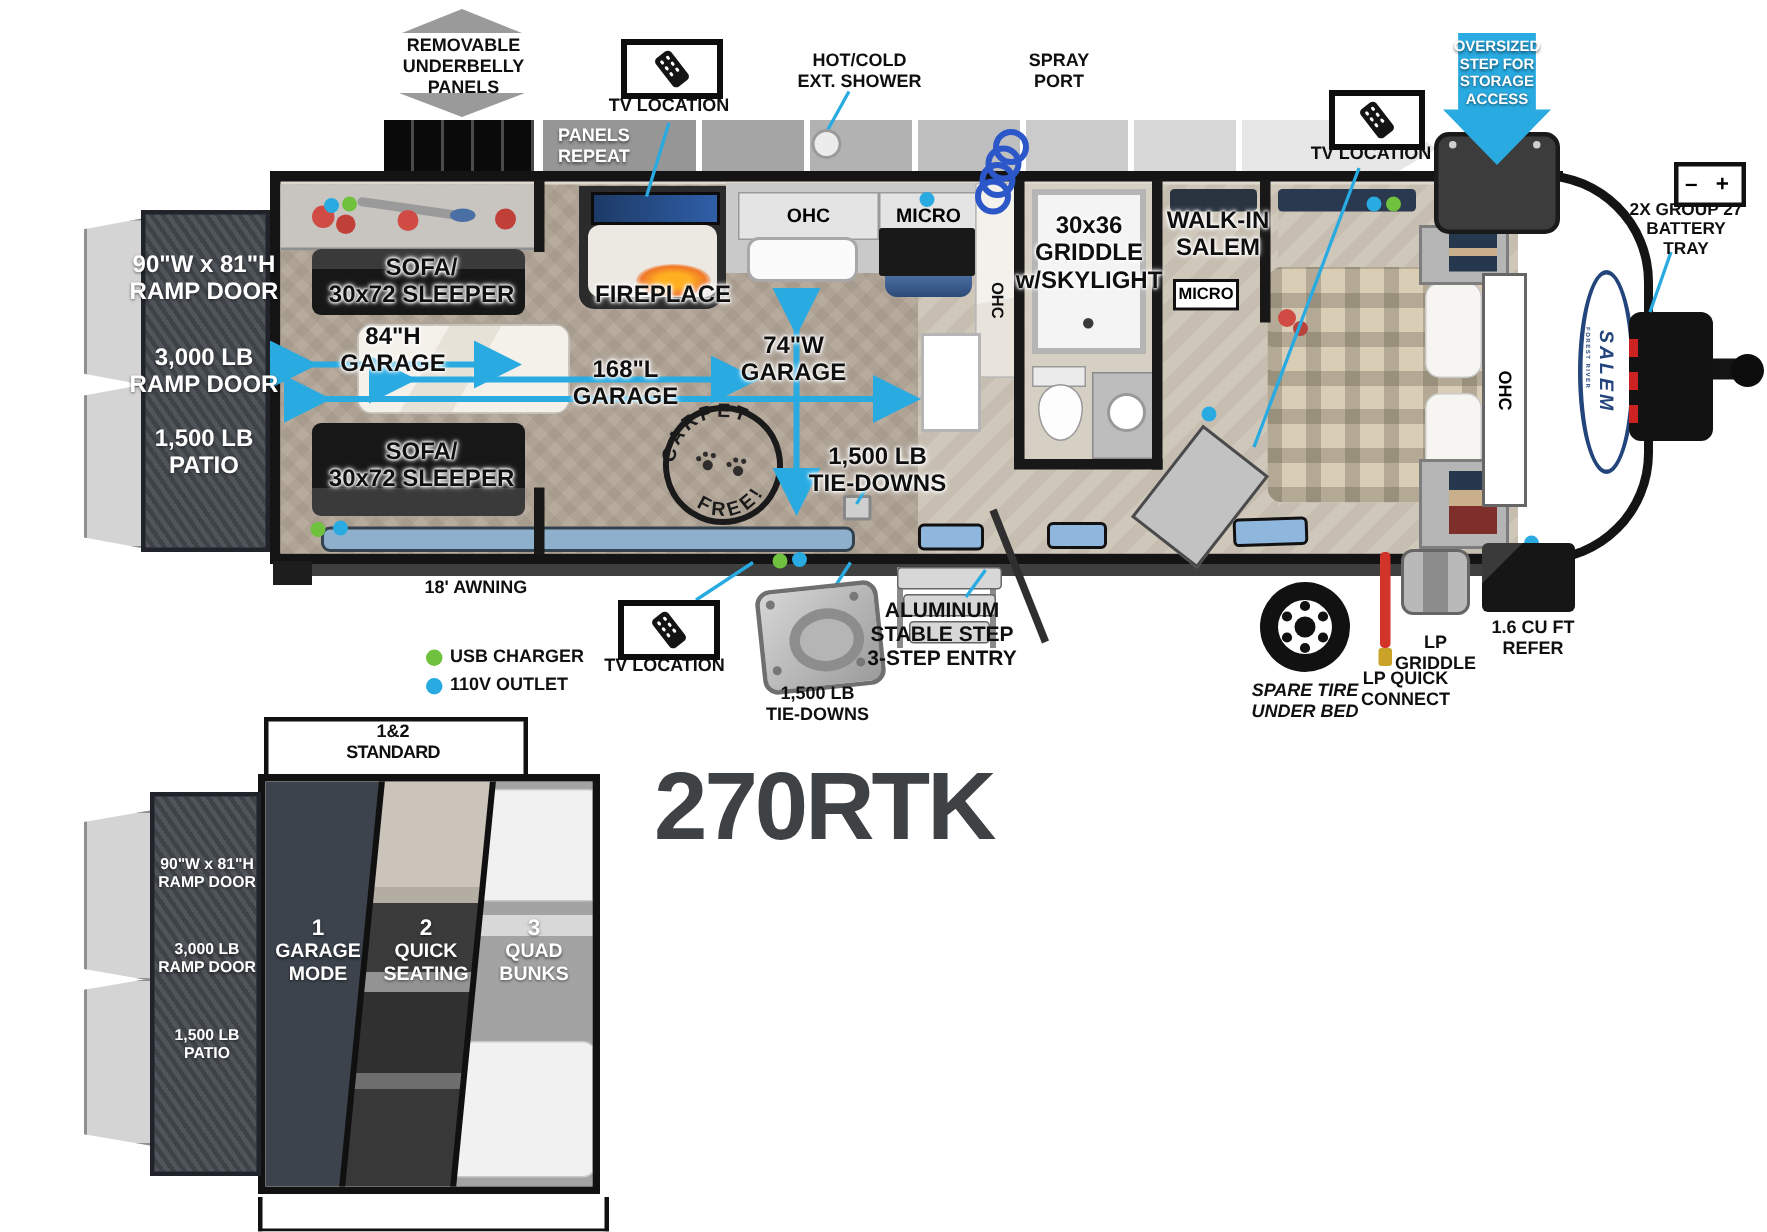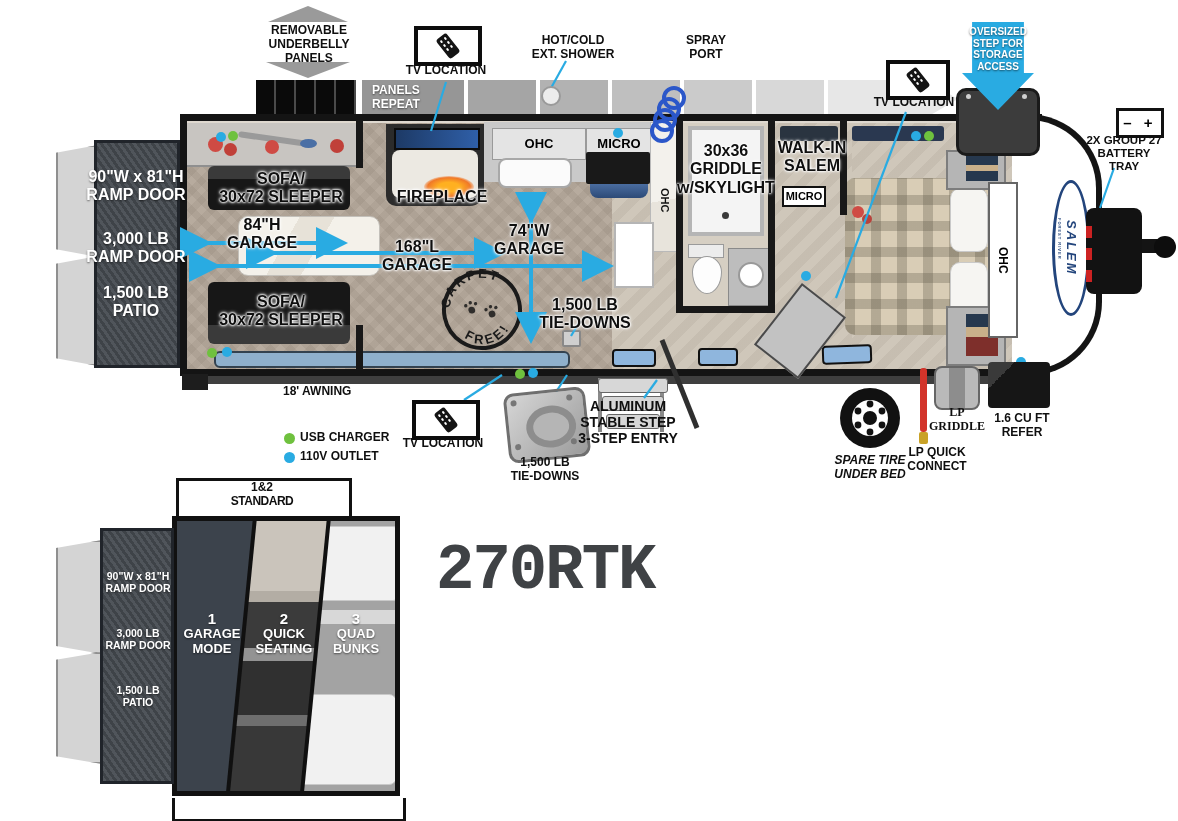--- a/index.html
+++ b/index.html
@@ -355,21 +355,21 @@
 
   <div class="abs" style="left:920px;top:368px;width:7px;height:64px;background:#d2342a;border-radius:3px;z-index:20;"></div>
   <div class="abs" style="left:919px;top:432px;width:9px;height:12px;background:#c9a227;border-radius:2px;z-index:20;"></div>
   <div class="lbl ctr nh bigfs" style="left:937px;top:446px;">
     <span>LP QUICK</span>
       <span>CONNECT</span>
   </div>
 
   <div class="abs" style="left:934px;top:366px;width:42px;height:40px;border-radius:8px;border:2px solid #666;z-index:19;
               background:linear-gradient(90deg,#b9b9b9 0 30%,#8d8d8d 30% 70%,#b9b9b9 70% 100%);"></div>
-  <div class="lbl ctr nh bigfs" style="left:957px;top:406px;font-family:Liberation Serif, serif;">
+  <div class="lbl ctr nh bigfs" style="left:957px;top:422px;">
     <span>LP</span>
       <span>GRIDDLE</span>
   </div>
 
   <div class="abs" style="left:988px;top:362px;width:62px;height:46px;background:linear-gradient(135deg,#3a3a3a 0 25%,#161616 25% 100%);border-radius:4px;z-index:18;"></div>
   <div class="lbl ctr nh bigfs" style="left:1022px;top:412px;">
     <span>1.6 CU FT</span>
       <span>REFER</span>
   </div>
 
@@ -390,21 +390,21 @@
     <line x1="906" y1="112" x2="836" y2="298" stroke="#29abe2" stroke-width="2.2"></line>
     <line x1="1114" y1="168" x2="1100" y2="208" stroke="#29abe2" stroke-width="2.2"></line>
     <line x1="580" y1="321" x2="571" y2="336" stroke="#29abe2" stroke-width="2.2"></line>
     <line x1="556" y1="392" x2="567" y2="375" stroke="#29abe2" stroke-width="2.2"></line>
     <line x1="464" y1="400" x2="502" y2="375" stroke="#29abe2" stroke-width="2.2"></line>
     <line x1="644" y1="398" x2="657" y2="380" stroke="#29abe2" stroke-width="2.2"></line>
 
     <line x1="662" y1="340" x2="697" y2="428" stroke="#2f2f2f" stroke-width="5"></line>
   </svg>
 
-  <div class="title" style="left:436px;top:535px;font-family:Liberation Mono, monospace;">270RTK</div>
+  <div class="title" style="left:436px;top:500px;">270RTK</div>
 
   <div class="abs" style="left:176px;top:478px;width:170px;height:36px;border:3px solid #111;border-bottom:none;z-index:20;"></div>
   <div class="lbl ctr nh" style="left:262px;top:481px;font-size:12px;z-index:21;">
     <span>1&amp;2</span>
       <span style="letter-spacing:-0.5px">STANDARD</span>
   </div>
 
   <div class="abs" style="left:56px;top:540px;width:42px;height:110px;background:#d4d4d4;border:2px solid #8f8f8f;clip-path:polygon(0 7%,100% 0,100% 100%,0 93%);z-index:2;"></div>
   <div class="abs" style="left:56px;top:652px;width:42px;height:108px;background:#d4d4d4;border:2px solid #8f8f8f;clip-path:polygon(0 7%,100% 0,100% 100%,0 93%);z-index:2;"></div>
   <div class="abs" style="left:100px;top:528px;width:74px;height:256px;z-index:5;border:3px solid #20242a;box-sizing:border-box;

